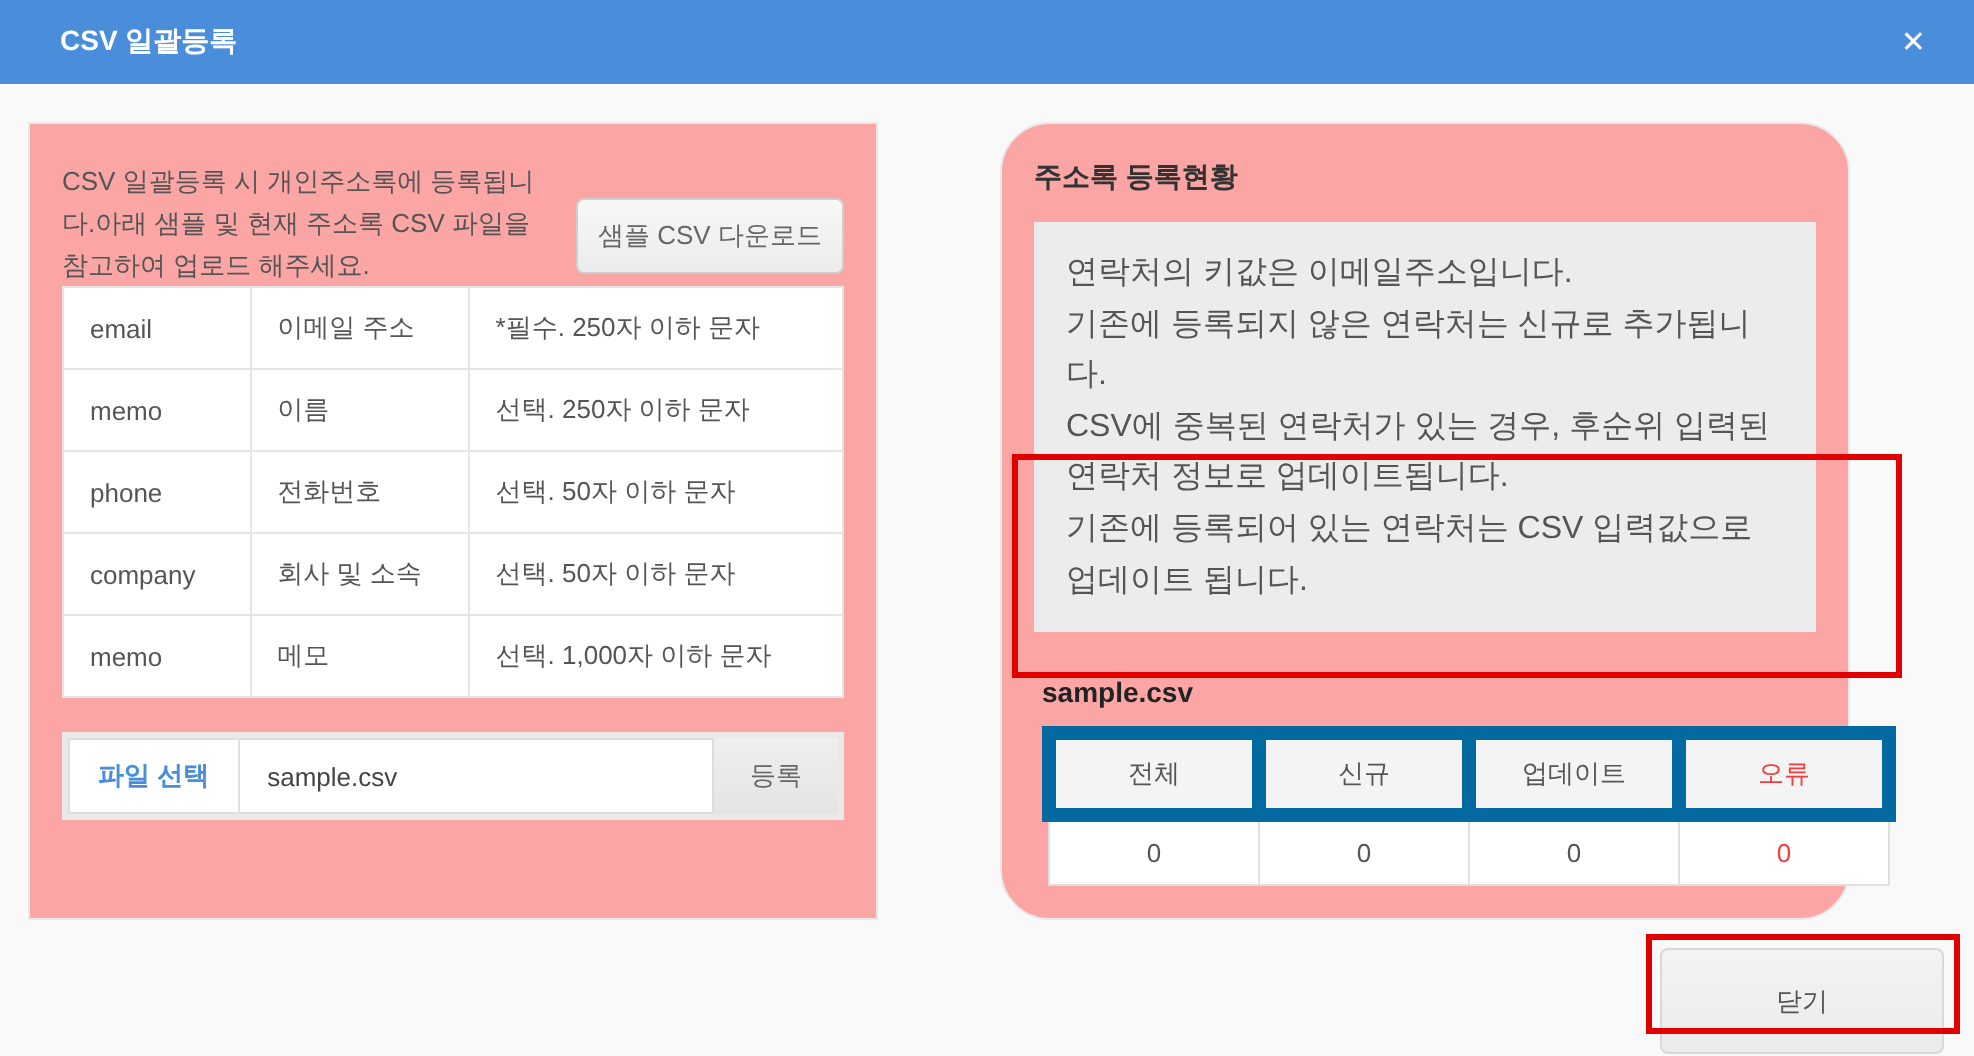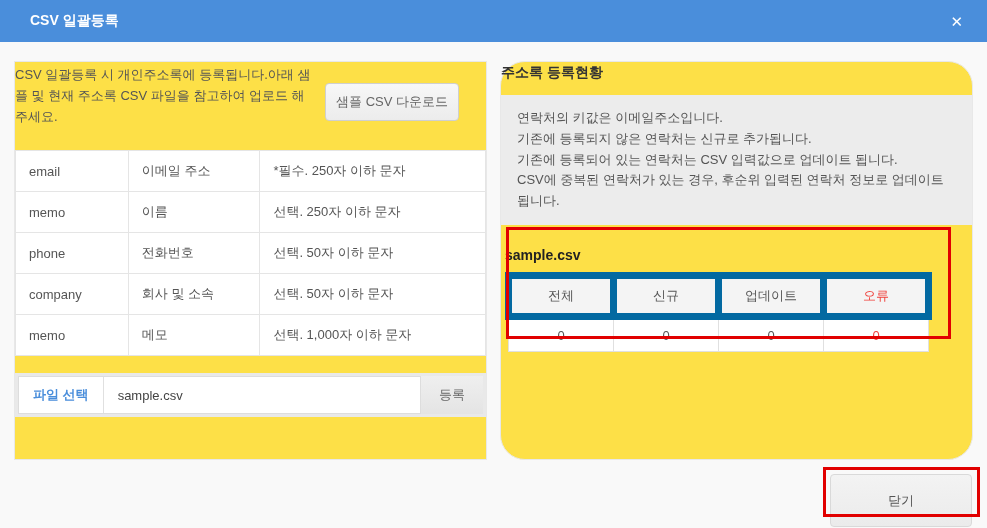--- a/index.html
+++ b/index.html
@@ -17,42 +17,43 @@
     display: flex; align-items: center; justify-content: space-between;
     padding: 0 24px 0 30px;
   }
   .modal-title { color: #ffffff; font-size: 14px; font-weight: 700; letter-spacing: 0; }
   .close-btn {
     color: #ffffff; font-size: 15px; font-weight: 700; cursor: pointer;
     line-height: 1;
   }
   
   .panel {
-    position: absolute; top: 61px; height: 399px; width: 473px;
-    background: #fde047; border: 1px solid #e8e8e8;
+    position: absolute; top: 61px; height: 399px; width: 425px;
+    background: #fca5a5; border: 1px solid #e8e8e8;
+    padding: 16px;
   }
   .panel-left { left: 14px; }
   .panel-right { left: 500px; border-radius: 25px; }
 
   
   .intro-row { display: flex; align-items: flex-start; }
   .intro-text {
     flex: 1; font-size: 13px; color: #555; line-height: 1.6;
     padding-top: 3px; padding-right: 14px; max-width: 310px;
   }
   .sample-download-btn {
     width: 134px; height: 38px; flex: none;
     background: linear-gradient(#f7f7f7, #ececec);
     border: 1px solid #cfcfcf; border-radius: 4px;
     color: #666; font-size: 13px; cursor: pointer;
     display: flex; align-items: center; justify-content: center;
     margin-top: 21px;
   }
   .field-table {
-    width: 100%; border-collapse: collapse; margin-top: 23px;
+    width: 100%; border-collapse: collapse; 
     table-layout: fixed;
   }
   .field-table td {
     border: 1px solid #e5e5e5; font-size: 13px; color: #555;
     padding: 11px 13px; background: #fff;
   }
   .col-key { width: 24%; }
   .col-label { width: 28%; }
   .col-rule { width: 48%; }
 
@@ -73,21 +74,21 @@
   .upload-btn {
     width: 62px; display: flex; align-items: center; justify-content: center;
     font-size: 13px; color: #666; cursor: pointer;
     background: linear-gradient(#efefef, #e4e4e4);
   }
 
   
   .right-heading { font-size: 14px; font-weight: 700; color: #333; padding-top: 2px; }
   .info-box {
     margin-top: 13px; background: #ececec; padding: 13px 16px;
-    font-size: 13px; color: #555; line-height: 1.6;
+    font-size: 16px; color: #555; line-height: 1.6;
   }
   .result-section { margin-top: 22px; padding-left: 4px; }
   .result-filename { font-size: 14px; font-weight: 700; color: #222; margin-bottom: 9px; }
   .result-table { width: 427px; border-collapse: collapse; table-layout: fixed; }
   .result-table th {
     background: #f4f4f4; border: 7px solid #0369a1; font-weight: 400;
     font-size: 13px; color: #555; padding: 8px 0; text-align: center;
   }
   .result-table td {
     background: #ffffff; border: 1px solid #e0e0e0;
@@ -164,22 +165,22 @@
     <div class="upload-btn">등록</div>
   </div>
 </div>
 
 <div class="panel panel-right">
   <div class="right-heading">주소록 등록현황</div>
 
   <div class="info-box">
     <div>연락처의 키값은 이메일주소입니다.</div>
     <div>기존에 등록되지 않은 연락처는 신규로 추가됩니다.</div>
+    <div>CSV에 중복된 연락처가 있는 경우, 후순위 입력된 연락처 정보로 업데이트됩니다.</div>
     <div>기존에 등록되어 있는 연락처는 CSV 입력값으로 업데이트 됩니다.</div>
-    <div>CSV에 중복된 연락처가 있는 경우, 후순위 입력된 연락처 정보로 업데이트됩니다.</div>
   </div>
 
   <div class="result-section">
     <div class="result-filename">sample.csv</div>
     <table class="result-table">
       <thead>
         <tr>
           <th>전체</th>
           <th>신규</th>
           <th>업데이트</th>

